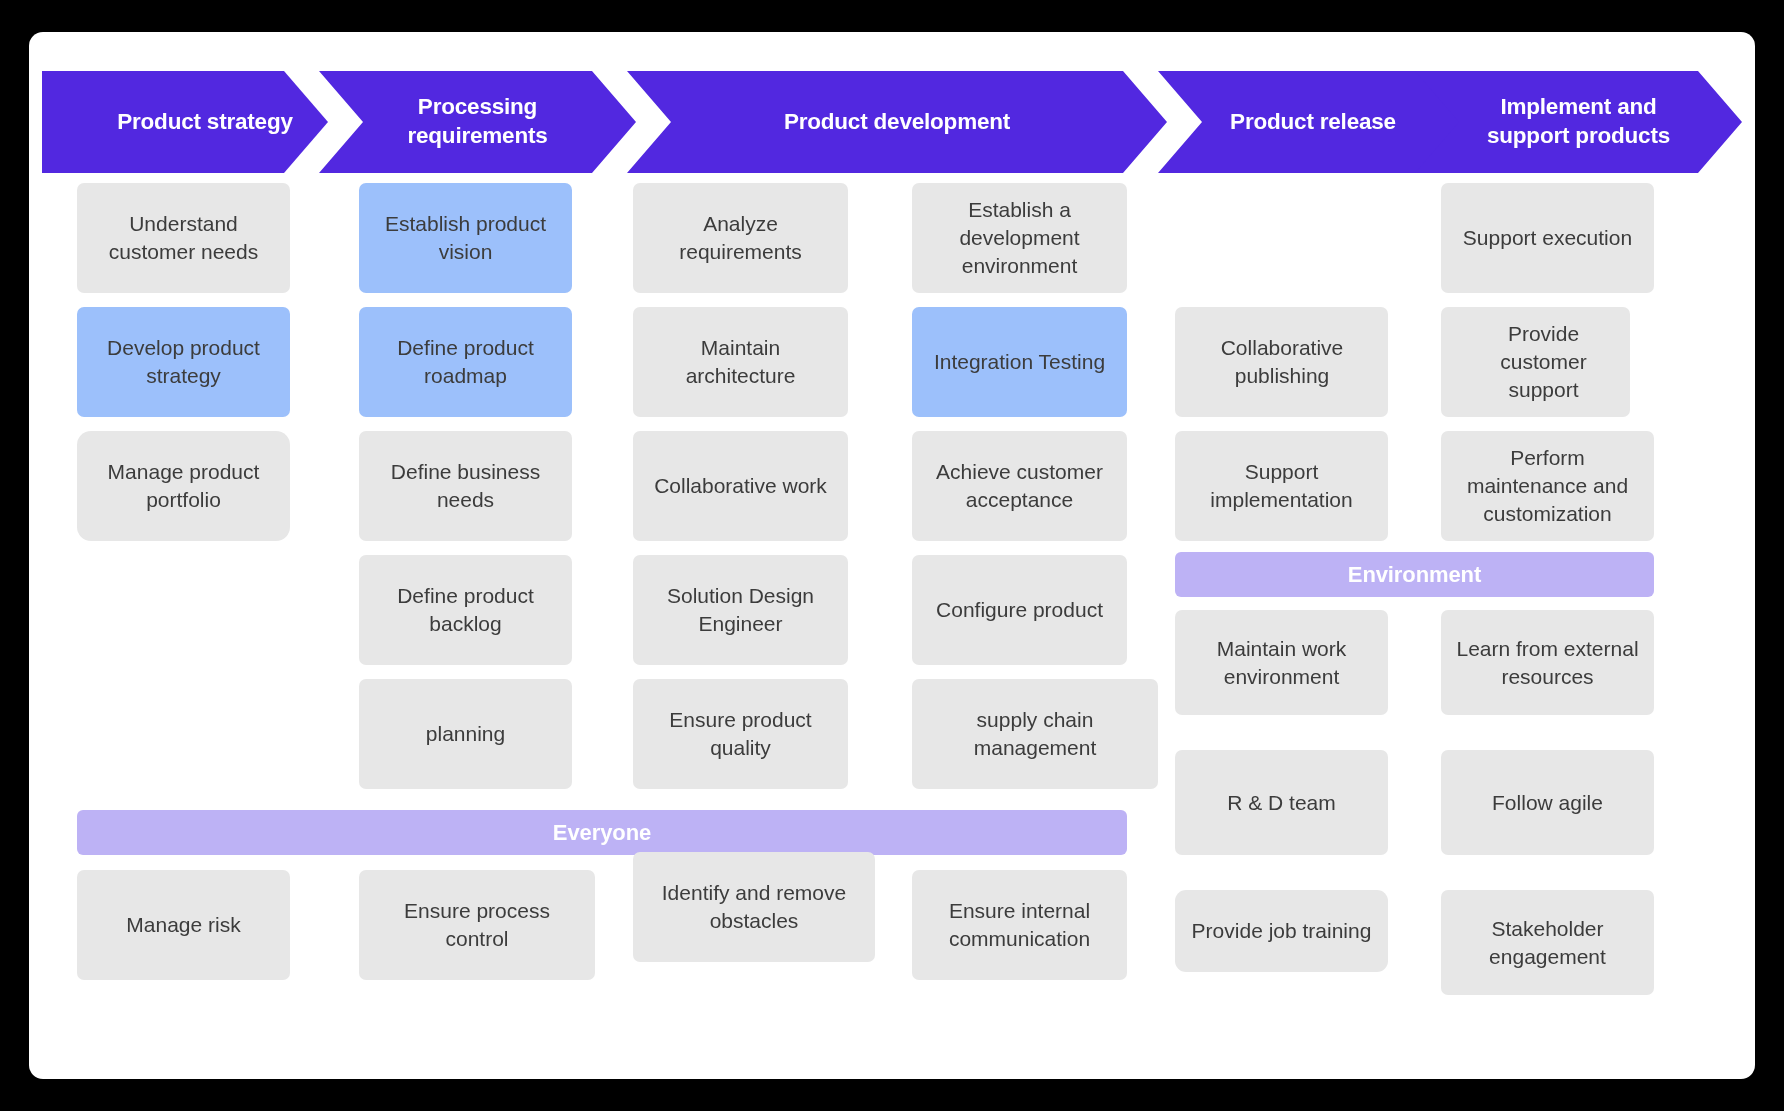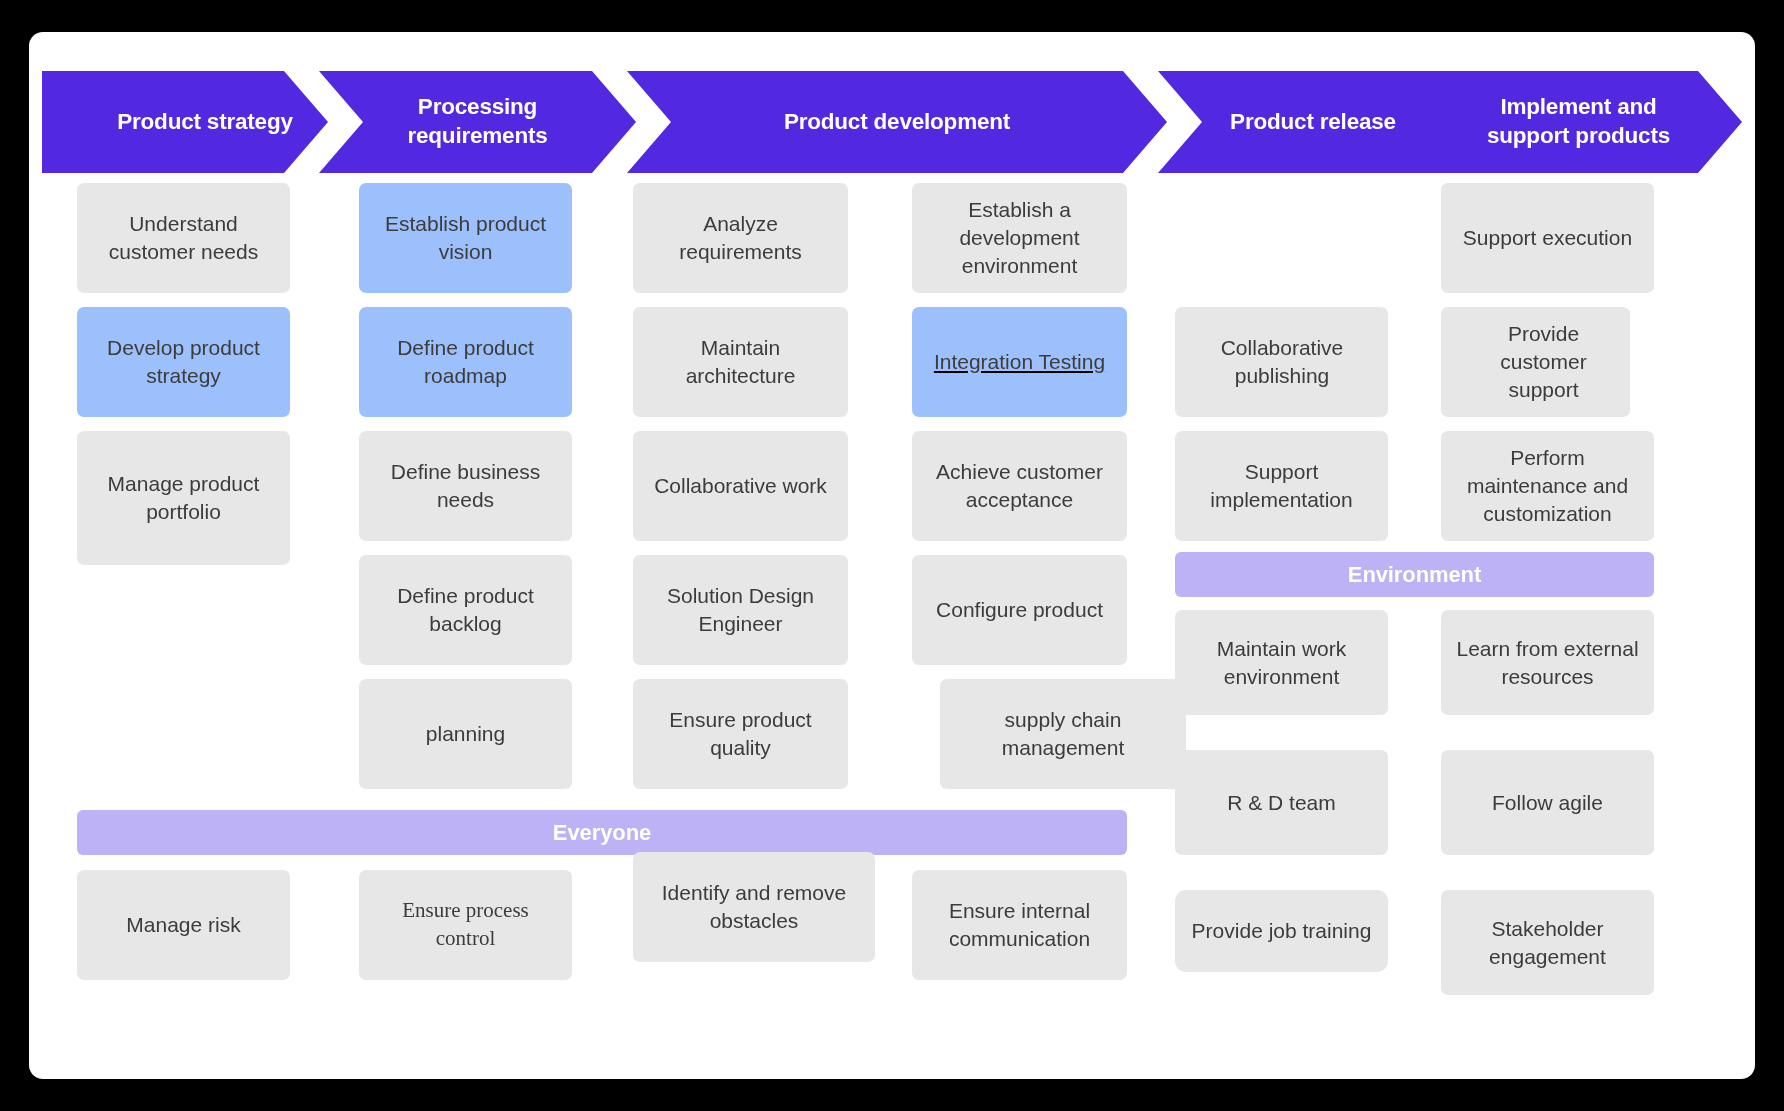--- a/index.html
+++ b/index.html
@@ -139,21 +139,21 @@
     </div>
 
     <div class="card" style="left:48px; top:151px; width:213px; height:110px;">
       <span class="card-label">Understand
 customer needs</span>
     </div>
     <div class="card highlight" style="left:48px; top:275px; width:213px; height:110px;">
       <span class="card-label">Develop product
 strategy</span>
     </div>
-    <div class="card" style="left:48px; top:399px; width:213px; height:134px;">
+    <div class="card" style="left:48px; top:399px; width:213px; height:110px;border-radius:14px;">
       <span class="card-label">Manage product
 portfolio</span>
     </div>
 
     <div class="card highlight" style="left:330px; top:151px; width:213px; height:110px;">
       <span class="card-label">Establish product
 vision</span>
     </div>
     <div class="card highlight" style="left:330px; top:275px; width:213px; height:110px;">
       <span class="card-label">Define product
@@ -189,31 +189,31 @@
     <div class="card" style="left:604px; top:647px; width:215px; height:110px;">
       <span class="card-label">Ensure product
 quality</span>
     </div>
 
     <div class="card" style="left:883px; top:151px; width:215px; height:110px;">
       <span class="card-label">Establish a
 development
 environment</span>
     </div>
-    <div class="card highlight" style="left:883px; top:275px; width:215px; height:110px;text-decoration:underline;">
+    <div class="card highlight" style="left:883px; top:275px; width:215px; height:110px;">
       <span class="card-label">Integration Testing</span>
     </div>
     <div class="card" style="left:883px; top:399px; width:215px; height:110px;">
       <span class="card-label">Achieve customer
 acceptance</span>
     </div>
     <div class="card" style="left:883px; top:523px; width:215px; height:110px;">
       <span class="card-label">Configure product</span>
     </div>
-    <div class="card" style="left:911px; top:647px; width:246px; height:110px;">
+    <div class="card" style="left:883px; top:647px; width:246px; height:110px;">
       <span class="card-label">supply chain
 management</span>
     </div>
 
     <div class="card" style="left:1146px; top:275px; width:213px; height:110px;padding-left:13px;">
       <span class="card-label">Collaborative
 publishing</span>
     </div>
     <div class="card" style="left:1146px; top:399px; width:213px; height:110px;">
       <span class="card-label">Support
@@ -257,21 +257,21 @@
       <span class="card-label">Stakeholder
 engagement</span>
     </div>
 
     <div class="lane" style="left:48px; top:778px; width:1050px; height:45px;">
       <span class="lane-label">Everyone</span>
     </div>
     <div class="card" style="left:48px; top:838px; width:213px; height:110px;">
       <span class="card-label">Manage risk</span>
     </div>
-    <div class="card" style="left:330px; top:838px; width:213px; height:110px;font-family:Liberation Serif, serif;">
+    <div class="card" style="left:330px; top:838px; width:236px; height:110px;">
       <span class="card-label">Ensure process
 control</span>
     </div>
     <div class="card" style="left:604px; top:820px; width:242px; height:110px;">
       <span class="card-label">Identify and remove
 obstacles</span>
     </div>
     <div class="card" style="left:883px; top:838px; width:215px; height:110px;">
       <span class="card-label">Ensure internal
 communication</span>

